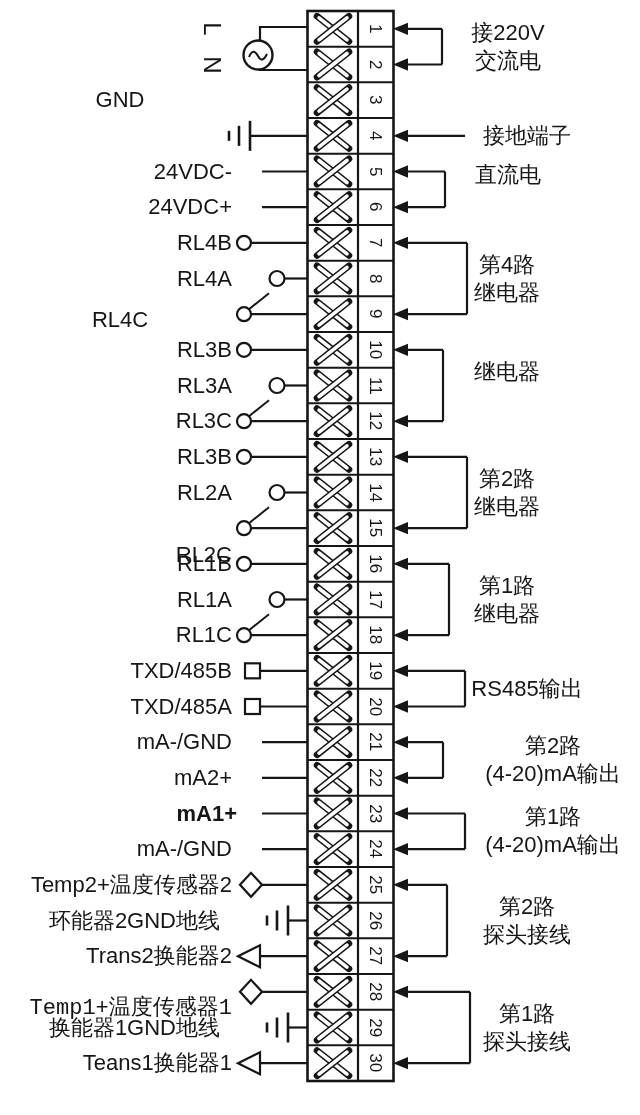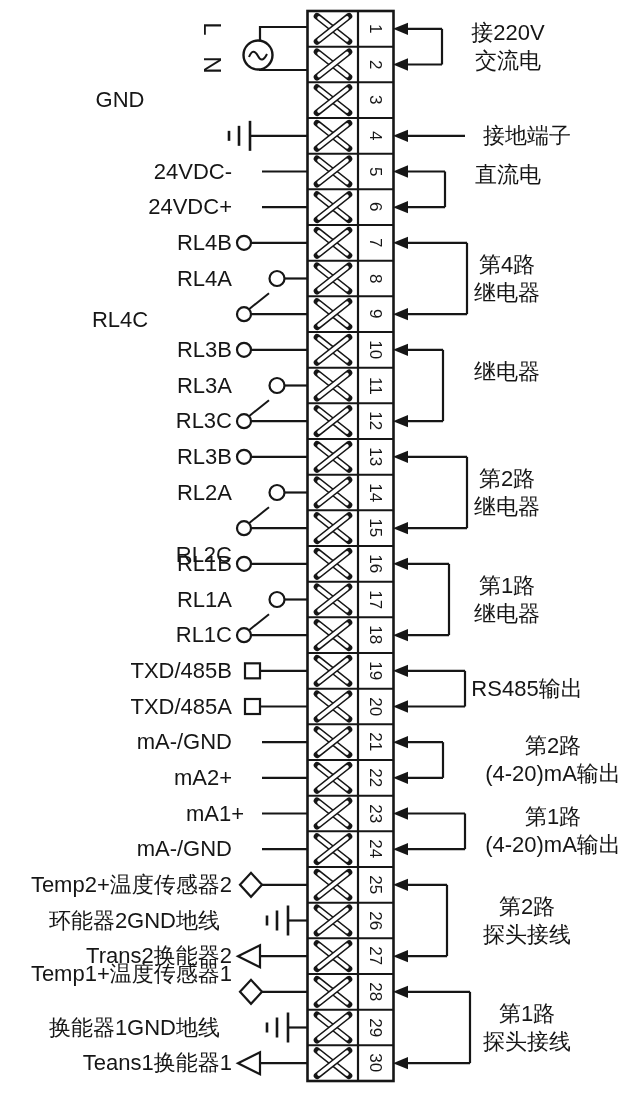--- a/index.html
+++ b/index.html
@@ -407,26 +407,26 @@
       <div class="lbl" style="left: 8px; width: 224px; top: 441.833px; height: 30px;">RL3B</div>
       <div class="lbl" style="left: 8px; width: 224px; top: 477.5px; height: 30px;">RL2A</div>
       <div class="lbl" style="left: 8px; width: 224px; top: 520px; height: 30px; margin-top: 20px;">RL2C</div>
       <div class="lbl" style="left: 8px; width: 224px; top: 548.833px; height: 30px;">RL1B</div>
       <div class="lbl" style="left: 8px; width: 224px; top: 584.5px; height: 30px;">RL1A</div>
       <div class="lbl" style="left: 8px; width: 224px; top: 620.167px; height: 30px;">RL1C</div>
       <div class="lbl" style="left: 8px; width: 224px; top: 655.833px; height: 30px;">TXD/485B</div>
       <div class="lbl" style="left: 8px; width: 224px; top: 691.5px; height: 30px;">TXD/485A</div>
       <div class="lbl" style="left: 8px; width: 224px; top: 727.167px; height: 30px;">mA-/GND</div>
       <div class="lbl" style="left: 8px; width: 224px; top: 762.833px; height: 30px;">mA2+</div>
-      <div class="lbl" style="left: 20px; width: 224px; top: 798.5px; height: 30px;">mA1+</div>
+      <div class="lbl" style="left: 13px; width: 224px; top: 798.5px; height: 30px; font-weight: bold;">mA1+</div>
       <div class="lbl" style="left: 8px; width: 224px; top: 834.167px; height: 30px;">mA-/GND</div>
       <div class="lbl" style="left: 8px; width: 224px; top: 869.833px; height: 30px;">Temp2+温度传感器2</div>
       <div class="lbl" style="left: 8px; width: 212px; top: 905.5px; height: 30px;">环能器2GND地线</div>
       <div class="lbl" style="left: 8px; width: 224px; top: 941.167px; height: 30px;">Trans2换能器2</div>
-      <div class="lbl" style="left: 8px; width: 224px; top: 959px; height: 30px;">Temp1+温度传感器1</div>
+      <div class="lbl" style="left: 8px; width: 224px; top: 994px; height: 30px; font-family: Liberation Mono, monospace;">Temp1+温度传感器1</div>
       <div class="lbl" style="left: 8px; width: 212px; top: 1012.5px; height: 30px;">换能器1GND地线</div>
       <div class="lbl" style="left: 8px; width: 224px; top: 1048.17px; height: 30px;">Teans1换能器1</div>
     </div>
   <div id="terminal-numbers">
       <div class="num" style="left: 358px; width: 35px; top: 11px; height: 35.6667px;">1</div>
       <div class="num" style="left: 358px; width: 35px; top: 46.6667px; height: 35.6667px;">2</div>
       <div class="num" style="left: 358px; width: 35px; top: 82.3333px; height: 35.6667px;">3</div>
       <div class="num" style="left: 358px; width: 35px; top: 118px; height: 35.6667px;">4</div>
       <div class="num" style="left: 358px; width: 35px; top: 153.667px; height: 35.6667px;">5</div>
       <div class="num" style="left: 358px; width: 35px; top: 189.333px; height: 35.6667px;">6</div>

